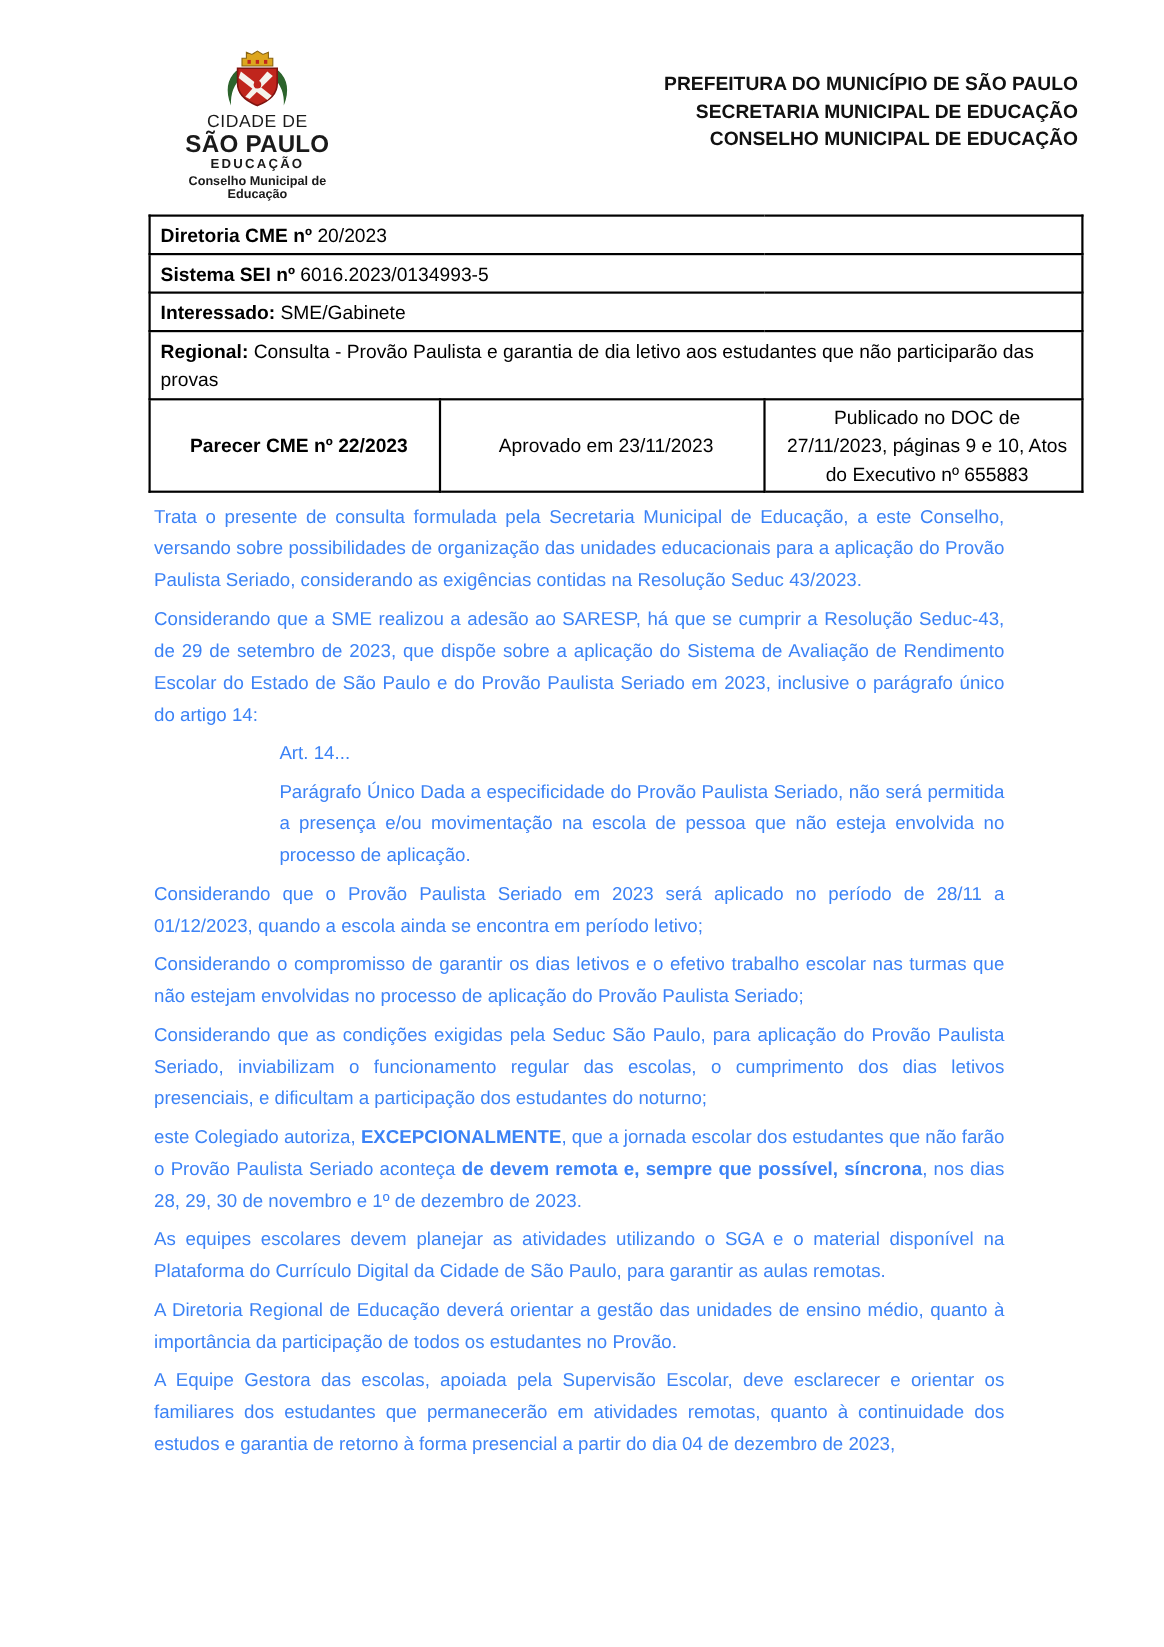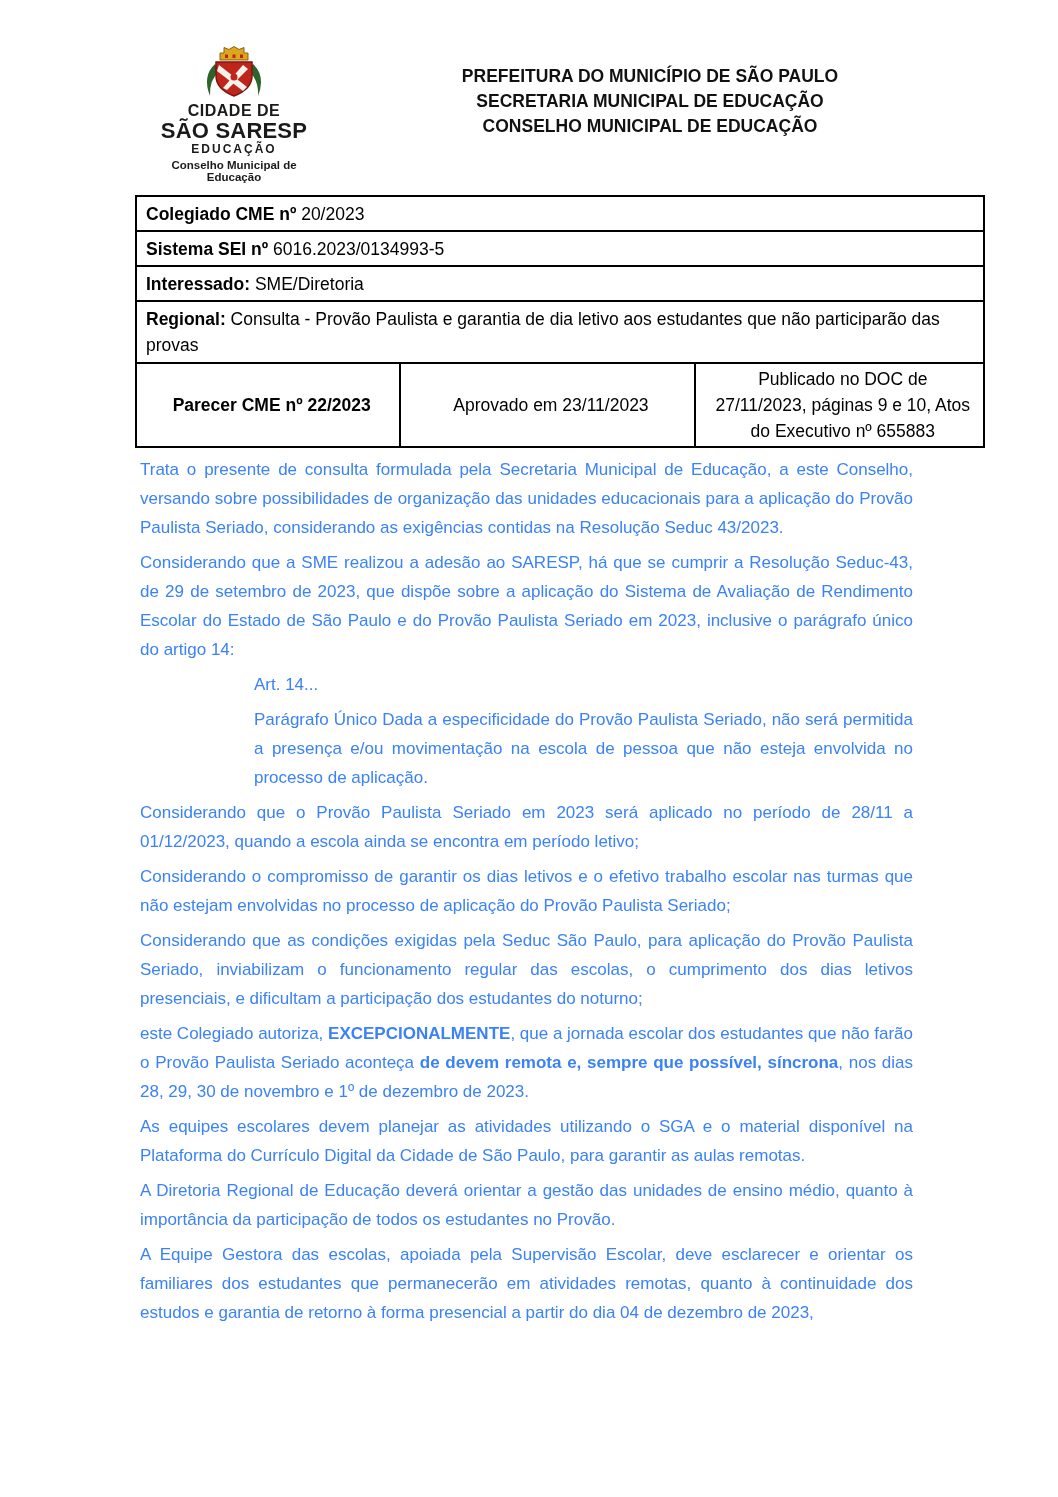--- a/index.html
+++ b/index.html
@@ -16,30 +16,30 @@
   
   .logo {
     position: absolute;
     left: 150px; top: 44px;
     width: 168px;
     text-align: center;
     color: #1a1a1a;
     line-height: 1.08;
   }
   .logo svg { display: block; margin: 0 auto 2px auto; }
-  .logo-l1 { font-weight: bold; font-size: 16px; letter-spacing: .5px; }
+  .logo-l1 { font-weight: normal; font-size: 16px; letter-spacing: .5px; }
   .logo-l2 { font-weight: bold; font-size: 22px; letter-spacing: .2px; }
   .logo-l3 { font-weight: bold; font-size: 12px; letter-spacing: 2px; }
   .logo-l4 { font-weight: bold; font-size: 11.5px; margin-top: 3px; }
 
   .org {
     position: absolute;
     left: 320px; top: 64px;
     width: 660px;
-    text-align: center;
+    text-align: right;
     font-weight: bold;
     font-size: 17.5px;
     line-height: 25px;
     color: #111;
   }
 
   
   table.info {
     position: absolute;
     left: 135px; top: 195px;
@@ -93,51 +93,51 @@
       <rect x="41" y="10.5" width="3" height="3.5" fill="#c0251c"></rect>
 
       <path d="M17 18 L53 18 L53 32 Q53 45 35 52 Q17 45 17 32 Z" stroke-width="1.5" fill="#c0251c"></path>
       <path d="M17 18 L53 18 L53 32 Q53 45 35 52 Q17 45 17 32 Z" fill="none" stroke-width="1.5" stroke="#7e1410"></path>
 
       <path d="M20 21 L48 43 L44 47 L18 27 Z" fill="#f5f2ec"></path>
       <path d="M44 21 L24 44 L28 46 L49 25 Z" fill="#f5f2ec"></path>
       <circle cx="35" cy="33" r="3.5" fill="#c0251c"></circle>
     </svg>
     <div class="logo-l1">CIDADE DE</div>
-    <div class="logo-l2">SÃO SARESP</div>
+    <div class="logo-l2">SÃO PAULO</div>
     <div class="logo-l3">EDUCAÇÃO</div>
     <div class="logo-l4">Conselho Municipal de Educação</div>
   </div>
 
   <div class="org">
     <div>PREFEITURA DO MUNICÍPIO DE SÃO PAULO</div>
     <div>SECRETARIA MUNICIPAL DE EDUCAÇÃO</div>
     <div>CONSELHO MUNICIPAL DE EDUCAÇÃO</div>
   </div>
 
   <table class="info">
     <colgroup>
       <col style="width:265px">
         <col style="width:295px">
         <col style="width:290px">
     </colgroup>
     <tbody>
       <tr class="simple">
         <td colspan="3">
-          <span class="b">Colegiado CME nº</span><span> 20/2023</span>
+          <span class="b">Diretoria CME nº</span><span> 20/2023</span>
         </td>
       </tr>
       <tr class="simple">
         <td colspan="3">
           <span class="b">Sistema SEI nº</span><span> 6016.2023/0134993-5</span>
         </td>
       </tr>
       <tr class="simple">
         <td colspan="3">
-          <span class="b">Interessado:</span><span> SME/Diretoria</span>
+          <span class="b">Interessado:</span><span> SME/Gabinete</span>
         </td>
       </tr>
       <tr class="assunto">
         <td colspan="3">
           <span class="b">Regional:</span><span> Consulta - Provão Paulista e garantia de dia letivo aos estudantes que não participarão das provas</span>
         </td>
       </tr>
       <tr class="decision">
         <td class="b">Parecer CME nº 22/2023</td>
         <td>Aprovado em 23/11/2023</td>

